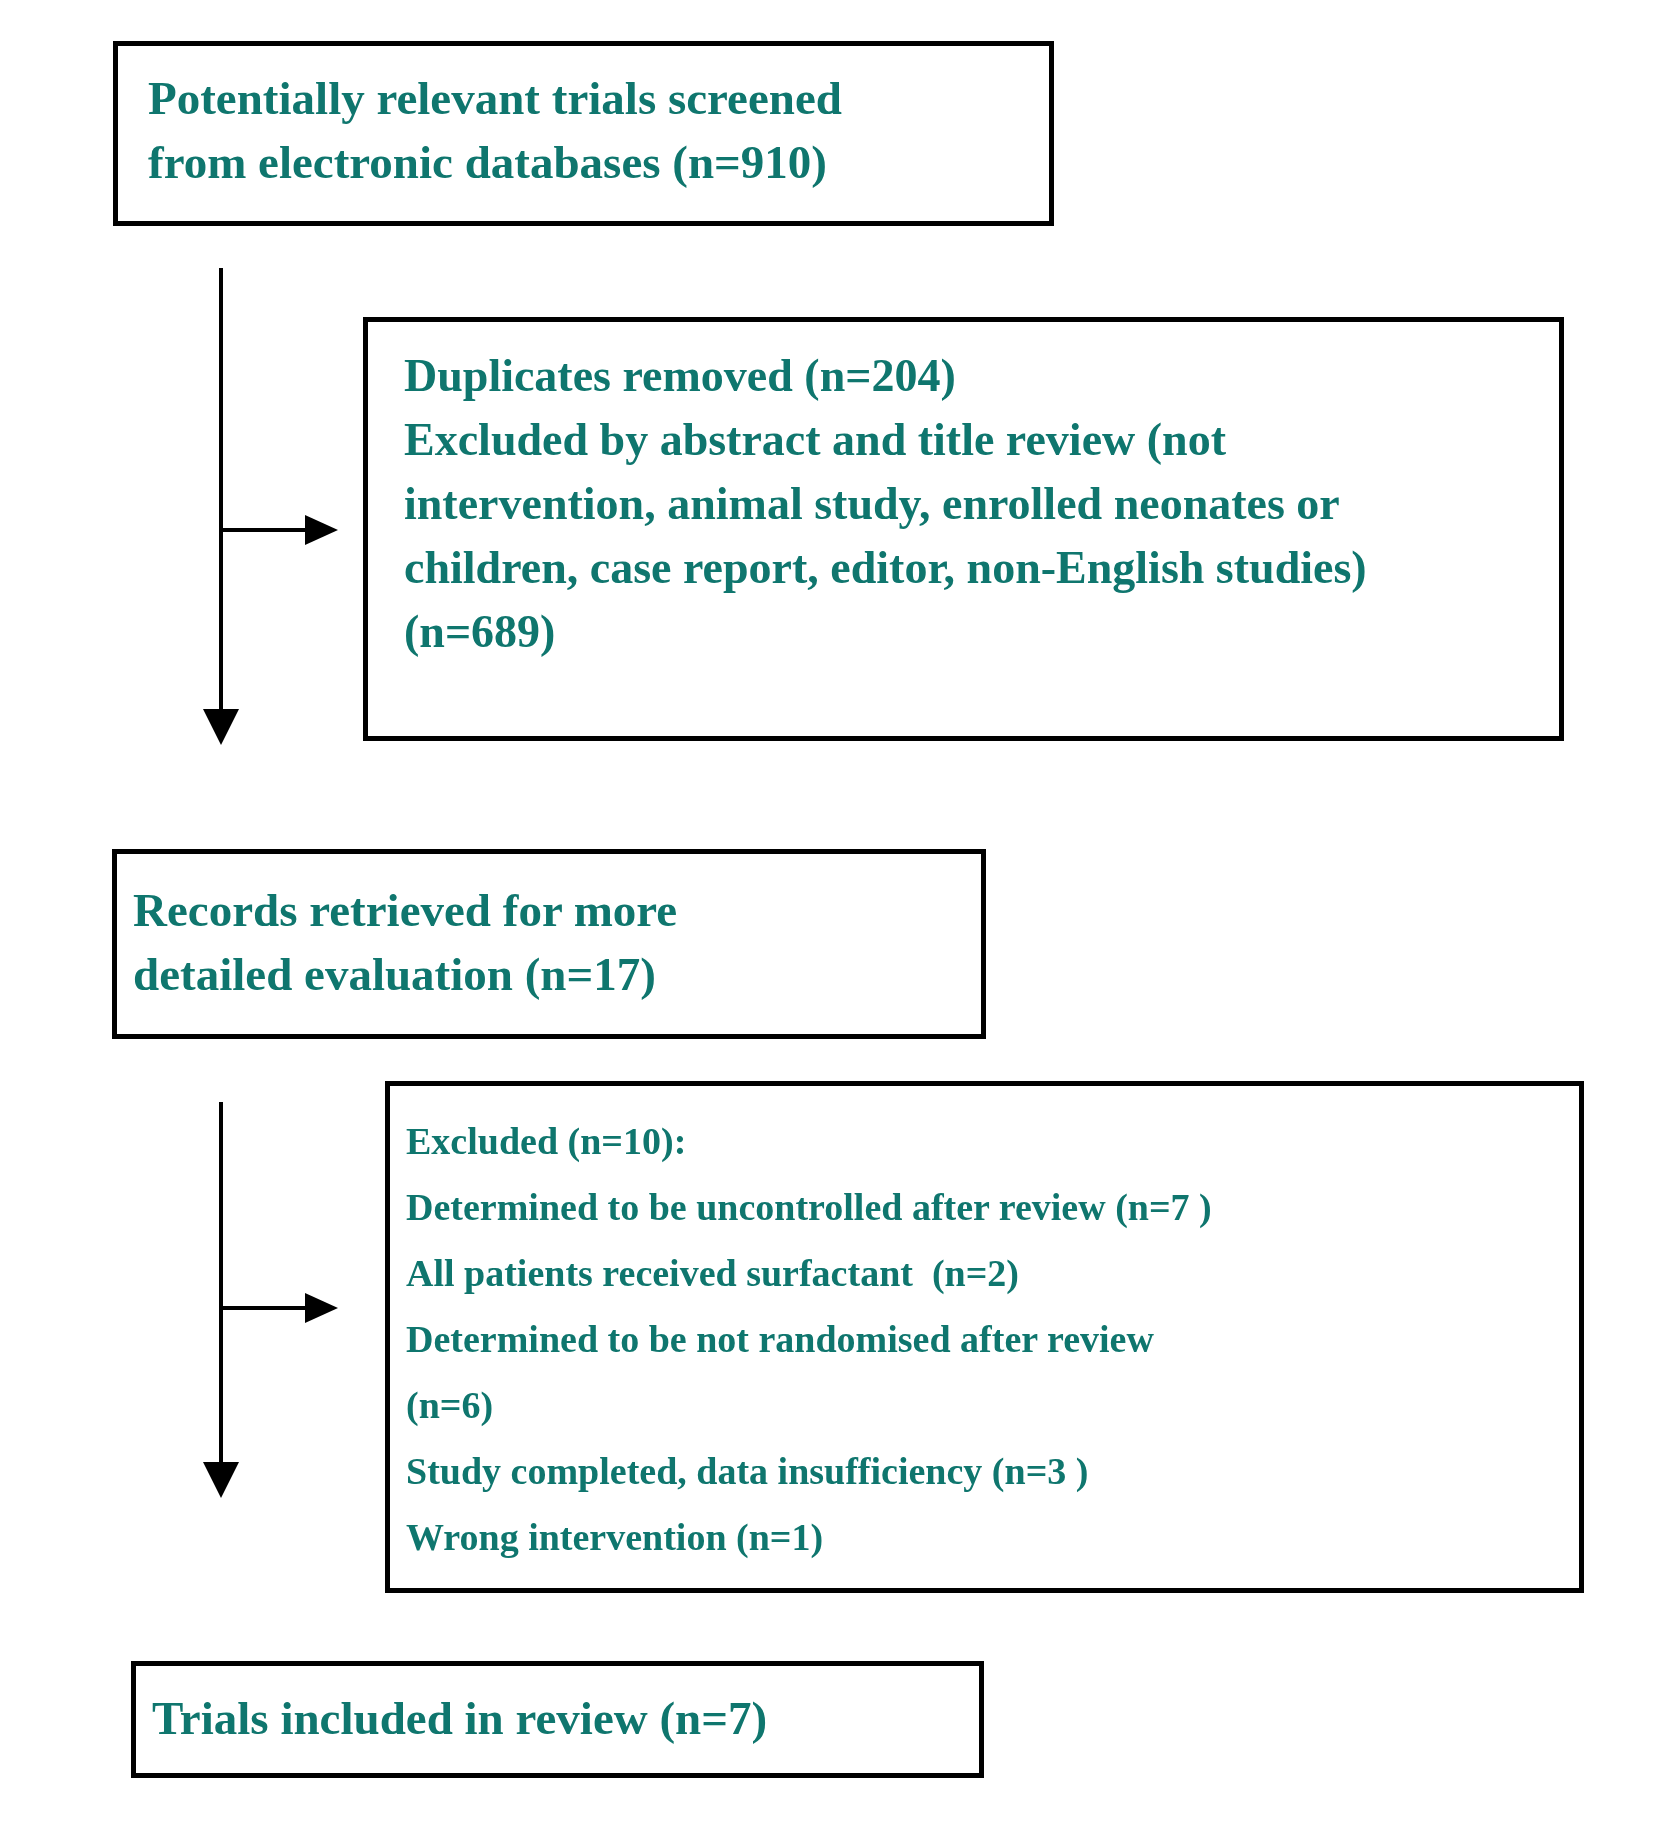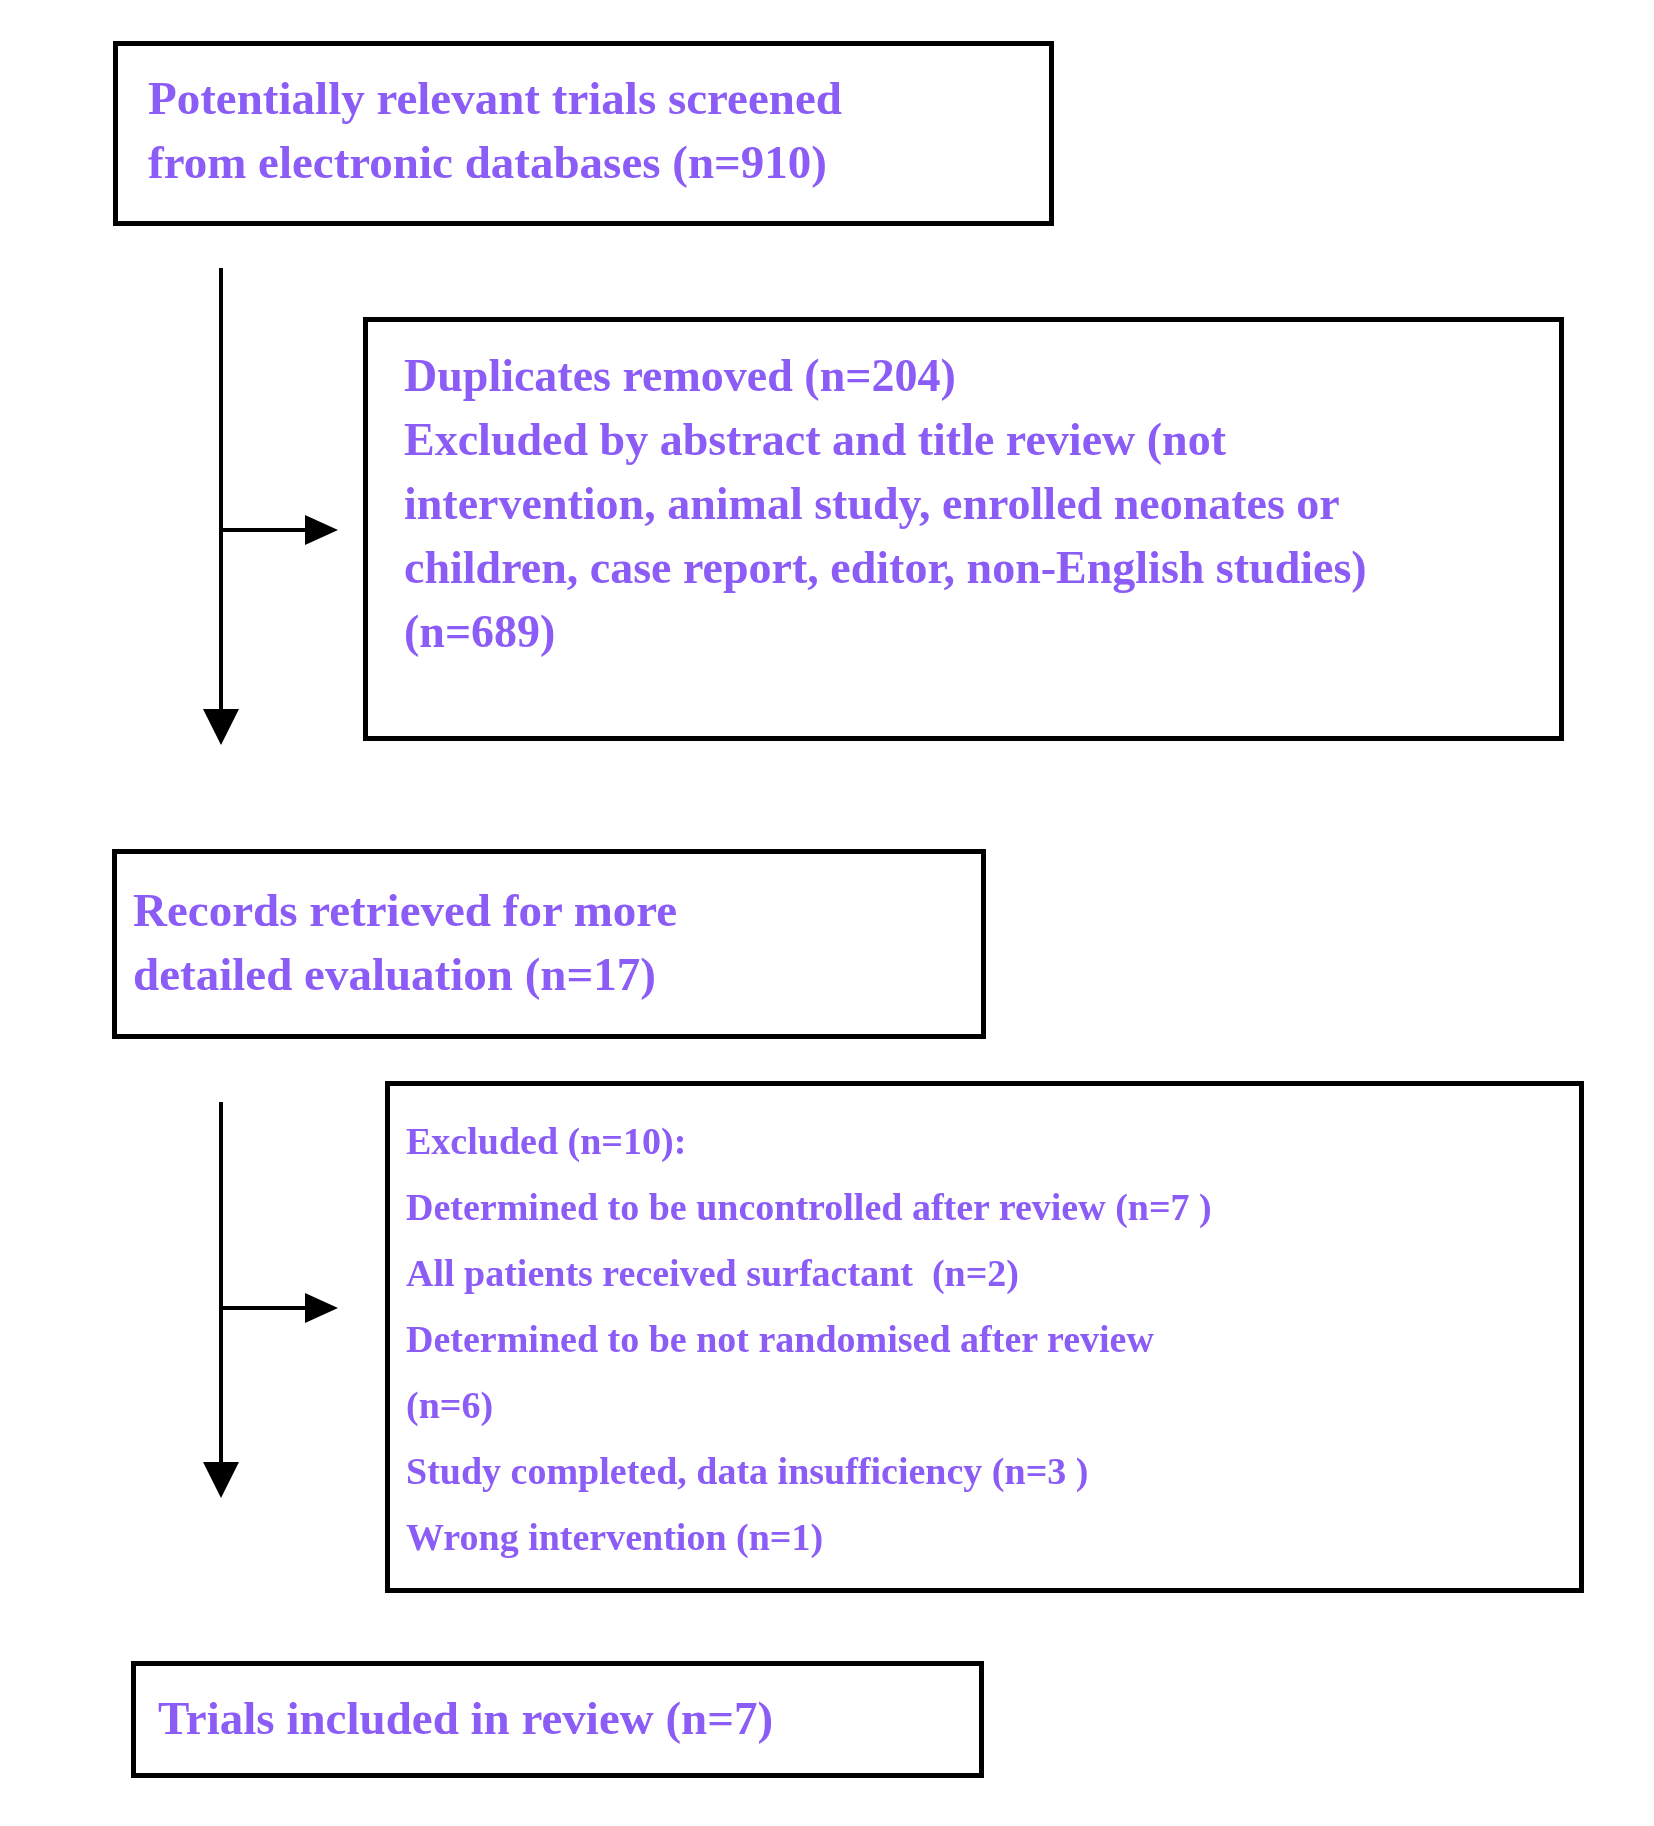--- a/index.html
+++ b/index.html
@@ -6,21 +6,21 @@
     margin: 0;
     padding: 0;
     background: #ffffff;
   }
   #canvas {
     position: relative;
     width: 1654px;
     height: 1826px;
     background: #ffffff;
     font-family: "Liberation Serif", "DejaVu Serif", serif;
-    color: #8b5cf6;
+    color: #0f766e;
   }
   .box {
     position: absolute;
     border: 5px solid #000000;
     background: #ffffff;
     box-sizing: border-box;
     font-weight: bold;
   }
   .line {
     white-space: pre;
@@ -45,21 +45,21 @@
   }
   
   #box-excluded {
     left: 385px; top: 1081px; width: 1199px; height: 512px;
     padding: 22px 10px 0 16px;
     font-size: 38px; line-height: 66px;
   }
   
   #box-included {
     left: 131px; top: 1661px; width: 853px; height: 117px;
-    padding: 20px 10px 0 22px;
+    padding: 20px 10px 0 16px;
     font-size: 47px; line-height: 64px;
   }
   .vline, .hline {
     position: absolute;
     background: #000000;
   }
   .head-down {
     position: absolute;
     width: 0; height: 0;
     border-left: 18px solid transparent;

